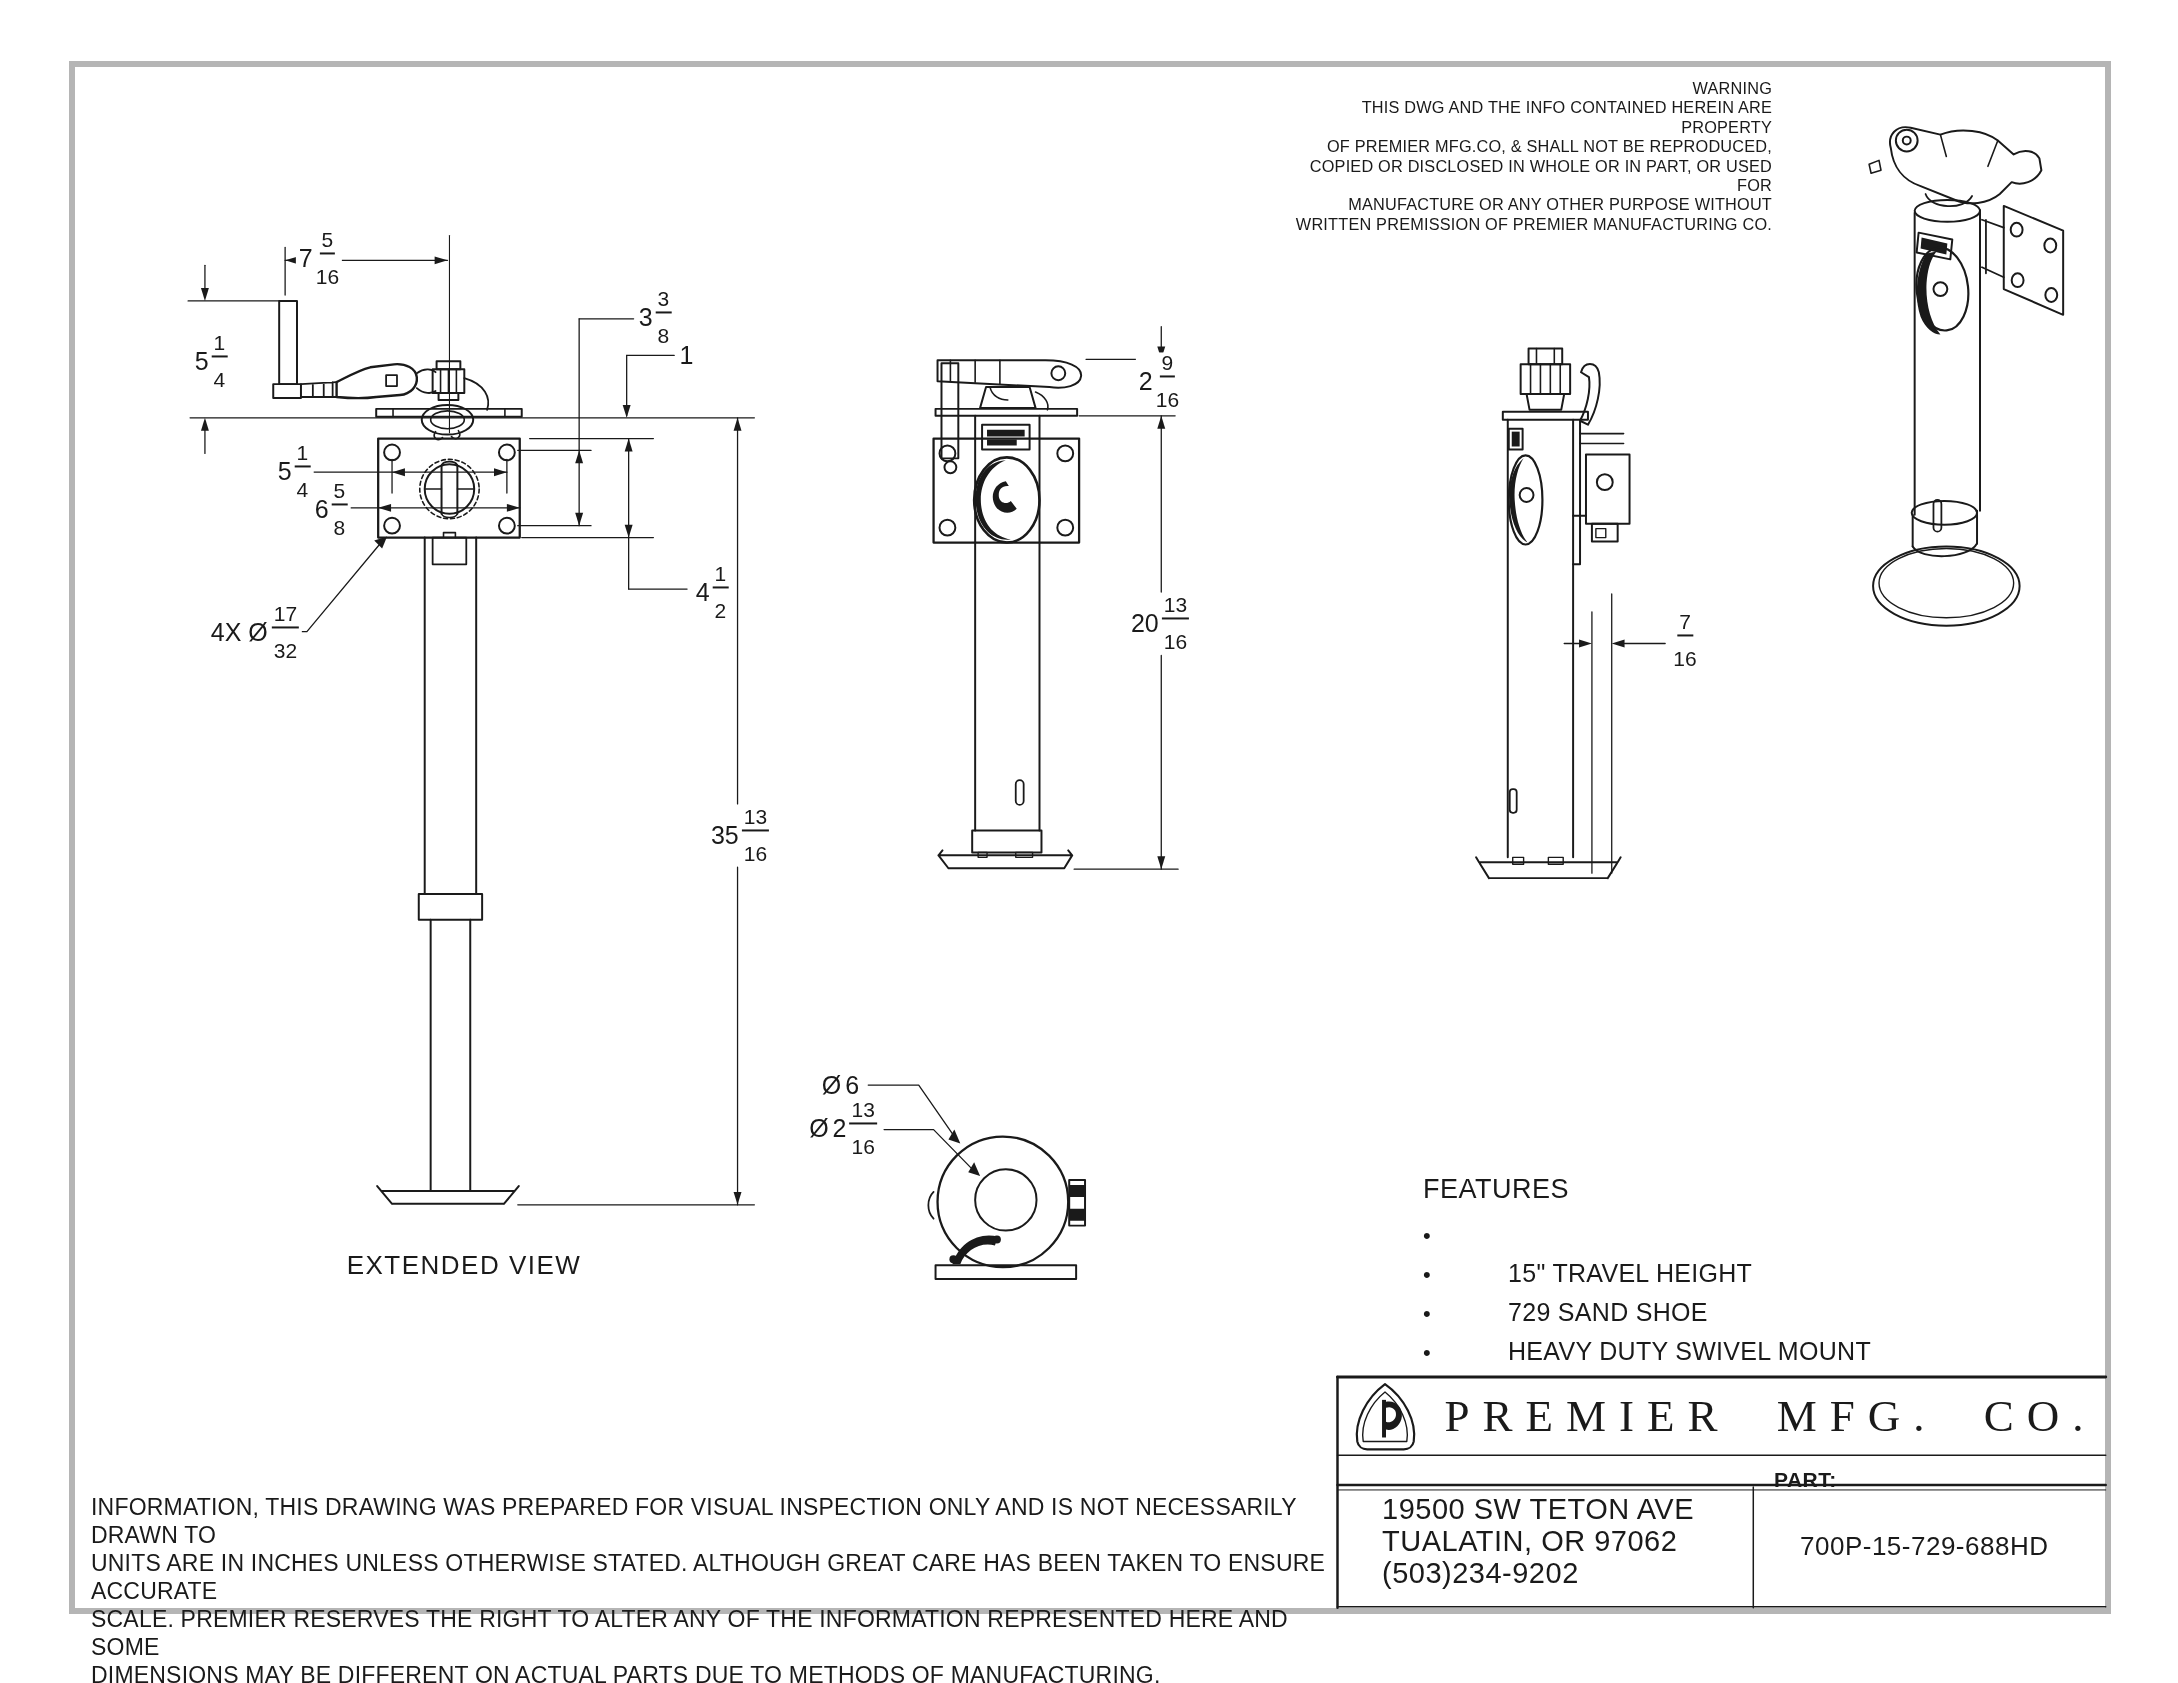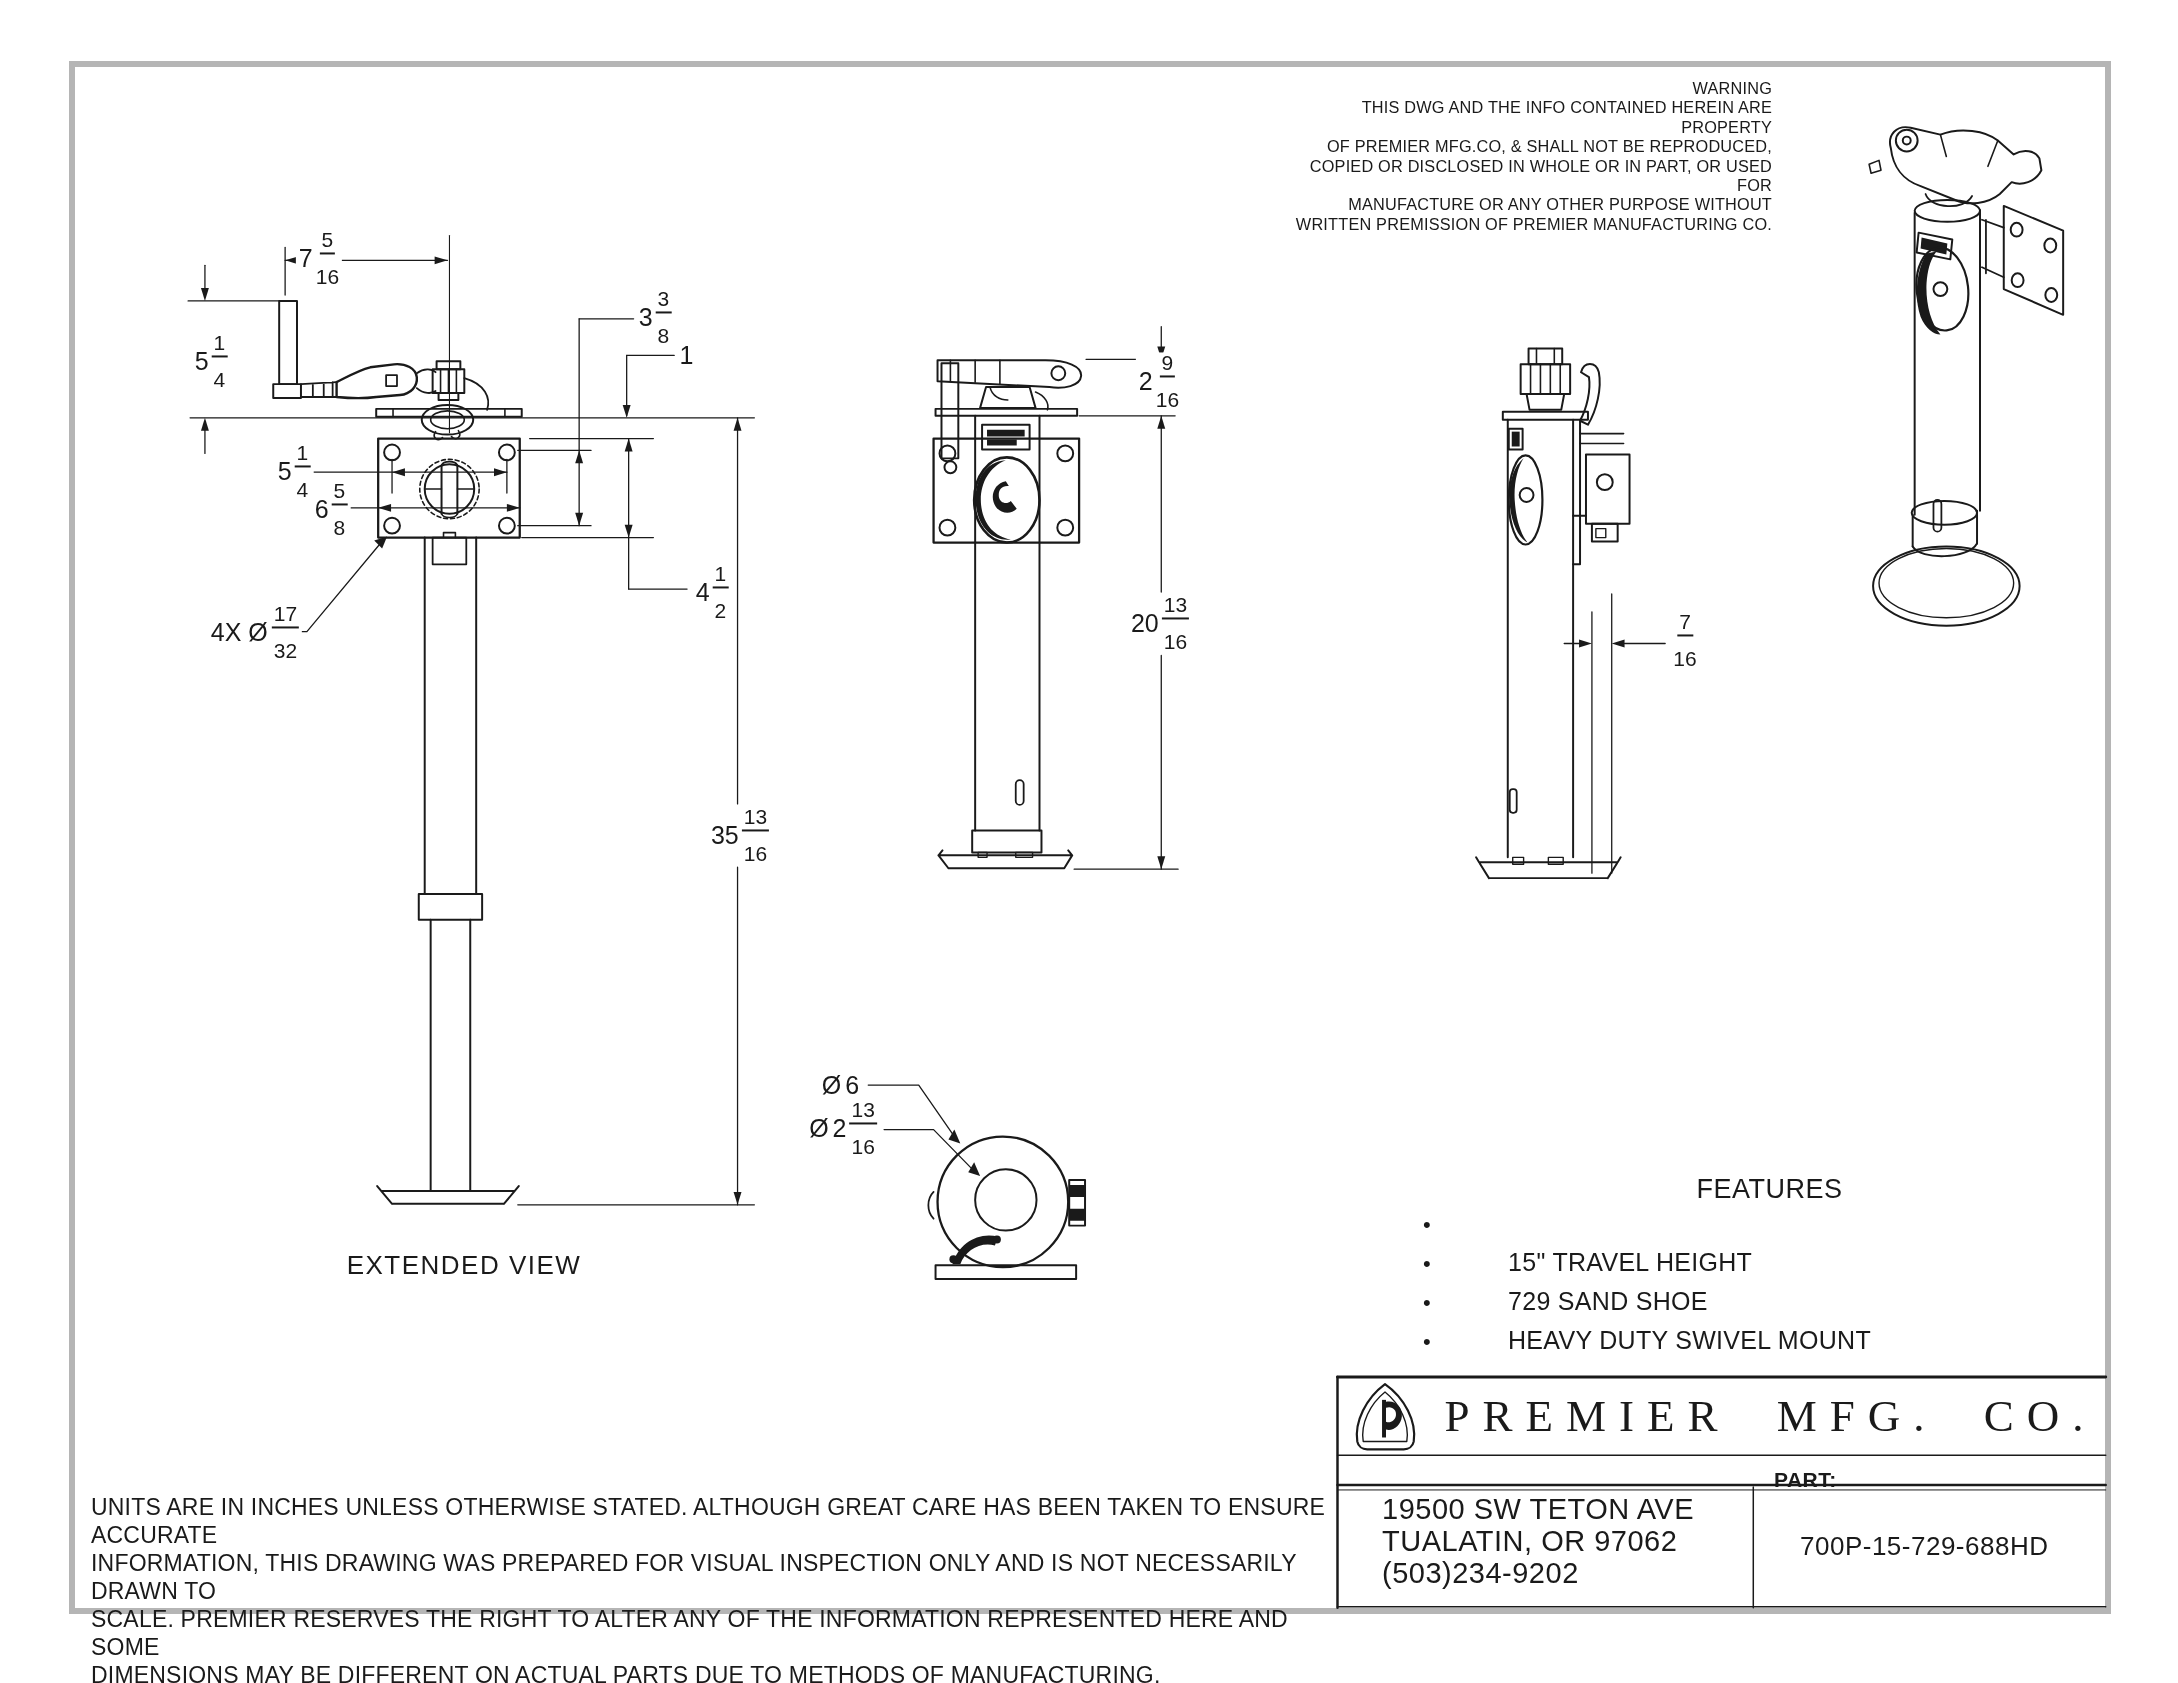--- a/index.html
+++ b/index.html
@@ -11,21 +11,21 @@
   
   .dim{position:absolute;transform:translate(-50%,-50%);display:flex;align-items:center;background:#ffffff;padding:0 3px;font-size:25px;white-space:nowrap;line-height:1;}
   .dim .pre{margin-right:4px;}
   .dim .whole{margin-right:3px;}
   .dim .stack{display:inline-flex;flex-direction:column;align-items:center;font-size:21px;line-height:1.05;}
   .dim .num{border-bottom:2px solid #1a1a1a;padding:0 2px 1px 2px;}
   .dim .den{padding-top:12px;}
   .view-label{position:absolute;transform:translate(-50%,-50%);font-size:26px;letter-spacing:1.5px;white-space:nowrap;}
   
   .features{position:absolute;left:1423px;top:1174px;width:693px;}
-  .features .feat-title{font-size:27px;margin-bottom:7px;letter-spacing:0.5px;text-align:center;}
+  .features .feat-title{font-size:27px;margin-bottom:18px;letter-spacing:0.5px;}
   .feat-row{display:flex;align-items:baseline;font-size:25px;margin-bottom:10px;letter-spacing:0.3px;}
   .feat-bullet{width:85px;font-size:22px;}
   
   .company{position:absolute;left:1438px;top:1390px;width:665px;text-align:center;font-family:"Liberation Serif",serif;font-size:45px;letter-spacing:13px;word-spacing:22px;white-space:nowrap;}
   .address{position:absolute;left:1382px;top:1493px;font-size:29px;line-height:32px;letter-spacing:0.5px;}
   .part-label{position:absolute;left:1774px;top:1468px;font-size:21px;font-weight:bold;letter-spacing:0.5px;}
   .part-number{position:absolute;left:1800px;top:1531px;font-size:26px;letter-spacing:0.5px;}
   
   .disclaimer{position:absolute;left:91px;top:1493px;width:1247px;font-size:23px;line-height:28px;letter-spacing:0.2px;}
 </style>
@@ -412,18 +412,18 @@
 <div class="company">PREMIER MFG. CO.</div>
 <div class="address">
     <div>19500 SW TETON AVE</div>
     <div>TUALATIN, OR 97062</div>
     <div>(503)234-9202</div>
   </div>
 <div class="part-label">PART:</div>
 <div class="part-number">700P-15-729-688HD</div>
 
 <div class="disclaimer">
+    <div>INFORMATION, THIS DRAWING WAS PREPARED FOR VISUAL INSPECTION ONLY AND IS NOT NECESSARILY DRAWN TO</div>
     <div>UNITS ARE IN INCHES UNLESS OTHERWISE STATED.  ALTHOUGH GREAT CARE HAS BEEN TAKEN TO ENSURE ACCURATE</div>
-    <div>INFORMATION, THIS DRAWING WAS PREPARED FOR VISUAL INSPECTION ONLY AND IS NOT NECESSARILY DRAWN TO</div>
     <div>SCALE.  PREMIER RESERVES THE RIGHT TO ALTER ANY OF THE INFORMATION REPRESENTED HERE AND SOME</div>
     <div>DIMENSIONS MAY BE DIFFERENT ON ACTUAL PARTS DUE TO METHODS OF MANUFACTURING.</div>
   </div>
 
 
 </body></html>

